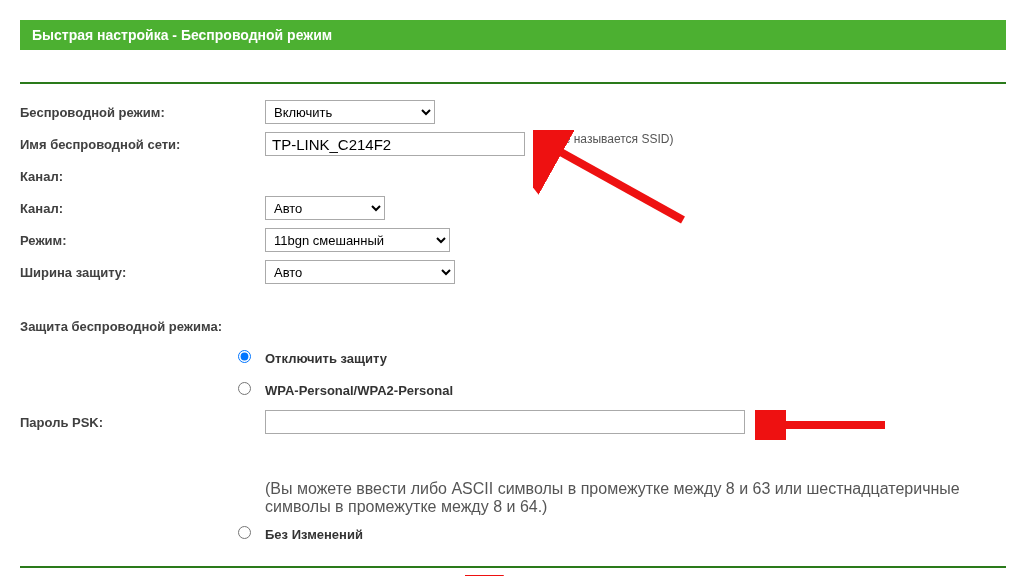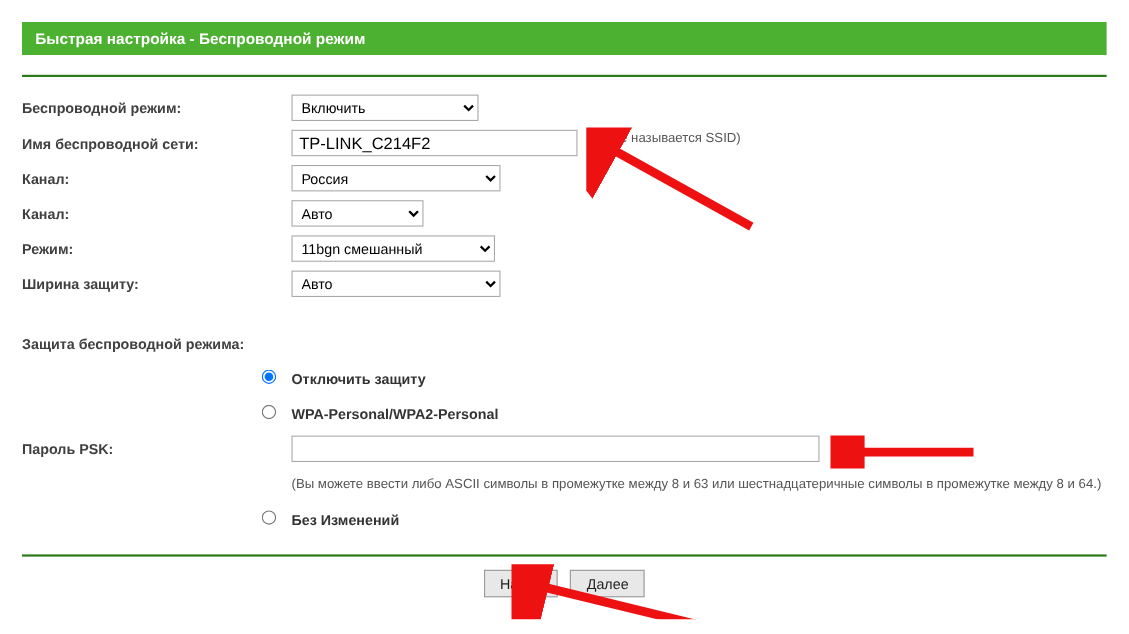--- a/index.html
+++ b/index.html
@@ -11,21 +11,21 @@
       font-size: 13px;
       color: #333;
       width: 1026px;
     }
     .header-bar {
       background: #4cb031;
       color: #fff;
       font-weight: bold;
       font-size: 14px;
       padding: 7px 12px;
-      margin-bottom: 18px;
+      margin-bottom: 32px;
     }
     .hr {
       border: none;
       border-top: 2px solid #2a7a1a;
       margin: 0 0 14px 0;
     }
     .hr-thin {
       border: none;
       border-top: 2px solid #2a7a1a;
       margin: 18px 0 12px 0;
@@ -69,21 +69,22 @@
       width: 245px;
       text-align: right;
       padding-right: 14px;
     }
     .hint {
       color: #555;
       font-size: 12px;
     }
     .psk-hint {
       color: #555;
-      font-size: 12px;
+      font-size: 16px;
+      margin-top: 40px;
     }
     .btn-row {
       text-align: center;
       margin-top: 4px;
     }
     .btn {
       background: #e8e8e8;
       border: 1px solid #999;
       padding: 4px 14px;
       font-size: 13px;
@@ -123,25 +124,20 @@
             <path d="M0,0 L0,12 L14,6 z" fill="#e11"></path>
           </marker>
         </defs>
       <line x1="150" y1="90" x2="15" y2="15" stroke="#e11" stroke-width="8" marker-end="url(#ah1)"></line>
     </svg>
   </div>
 </div>
 
 <div class="row">
   <div class="label-col">Канал:</div>
-  <div class="field-col">
-    <select style="width:190px">
-      <option>Россия</option>
-    </select>
-  </div>
 </div>
 
 <div class="row">
   <div class="label-col">Канал:</div>
   <div class="field-col">
     <select style="width:120px">
       <option>Авто</option>
     </select>
   </div>
 </div>

